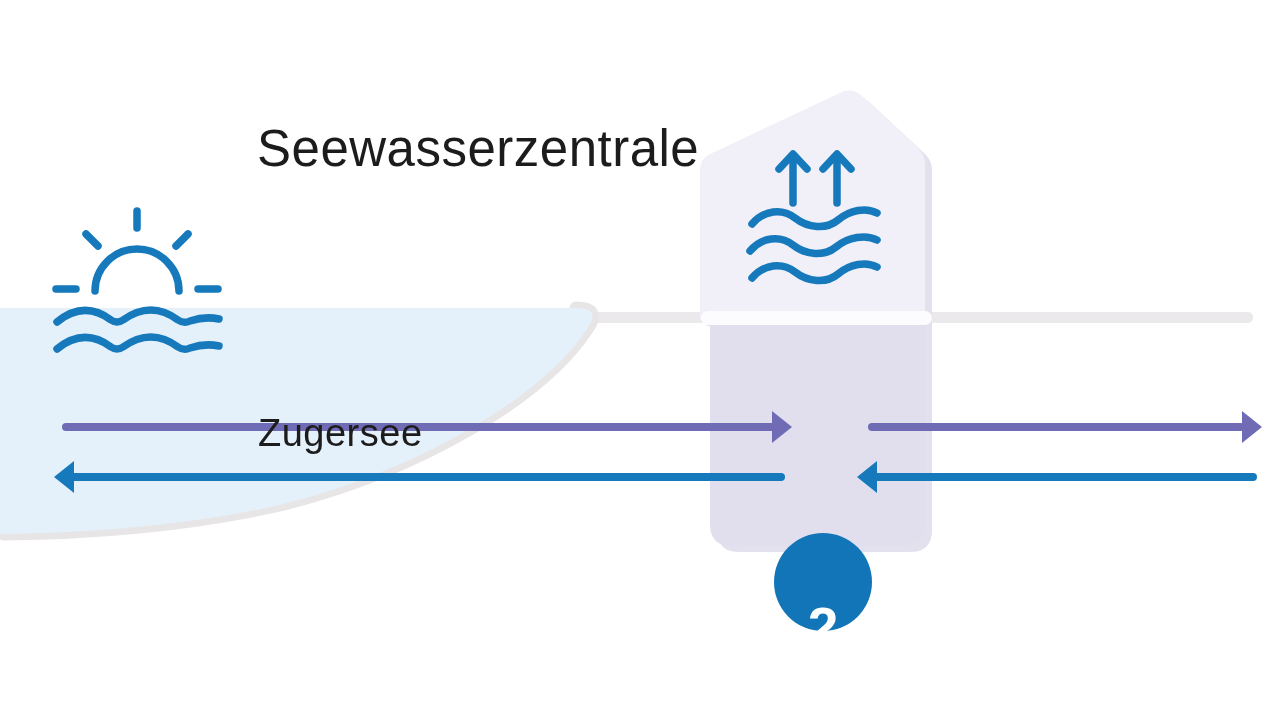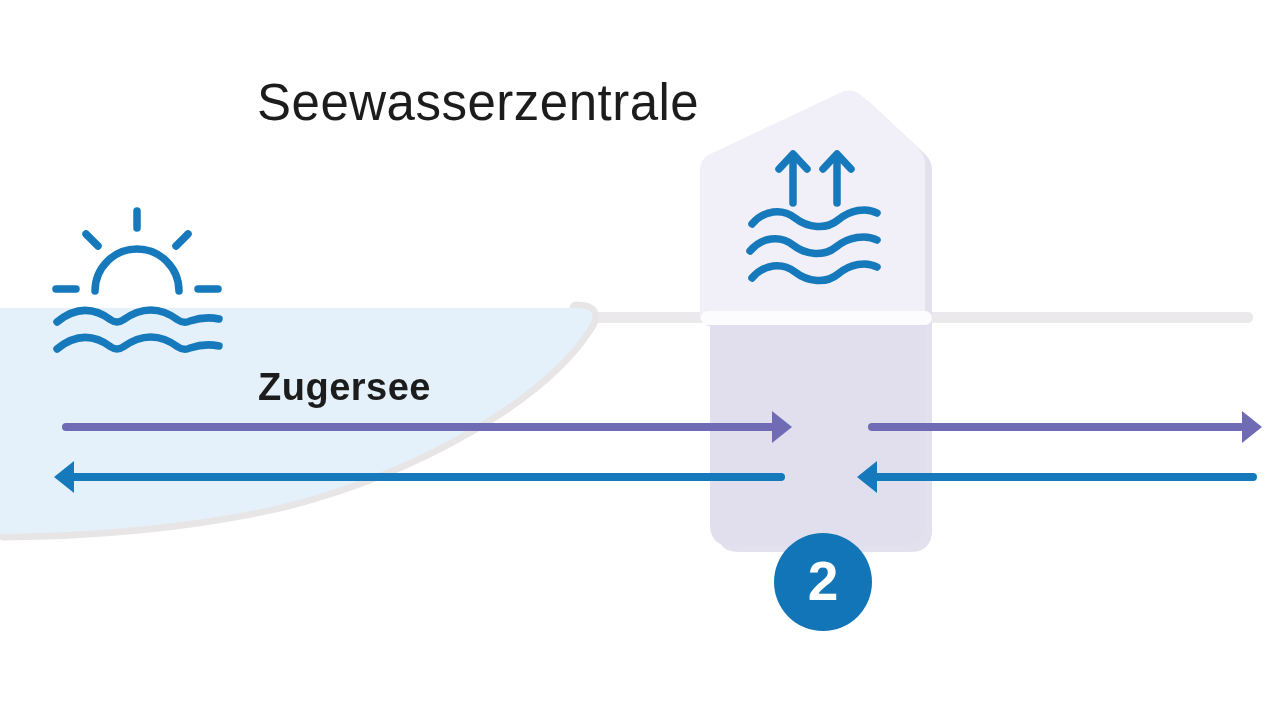--- a/index.html
+++ b/index.html
@@ -1,28 +1,28 @@
 <!DOCTYPE html>
 <html style="--ink: #1c1c1c; --lake_fill: #e4f1fb; --shore: #e7e5e6; --ground_band: #ebe9eb; --building_top: #f1f0f8; --building_shadow: #e3e1ee; --building_bottom: #e1dfee; --band_inner: #fcfbfd; --blue: #1579bc; --purple: #6f6bb4; --badge_blue: #1175b7; --badge_text: #ffffff;"><head>
 <meta charset="utf-8">
 <style>
   html,body{margin:0;padding:0;background:#ffffff;}
   #stage{
     position:relative;width:1280px;height:719px;overflow:hidden;background:#ffffff;
     font-family:"Liberation Sans", sans-serif;
   }
   #scene{position:absolute;left:0;top:0;}
-  .txt{position:absolute;color:var(--ink);}
+  .txt{position:absolute;color:var(--ink);margin-top:46px;}
   #title{
     left:257px;top:72px;font-size:51px;line-height:62px;font-weight:500;
     letter-spacing:0.5px;white-space:nowrap;
   }
   #title span{display:block;}
   #lake-label{
-    left:258px;top:366px;font-size:38px;font-weight:700;letter-spacing:0.5px;
+    left:258px;top:366px;font-size:38px;font-weight:400;letter-spacing:0.5px;
   }
   #badge-num{
     left:783px;top:549px;width:80px;text-align:center;
     font-size:55px;font-weight:700;color:var(--badge_text);
   }
 </style>
 </head>
 <body>
 
 <div id="stage">

